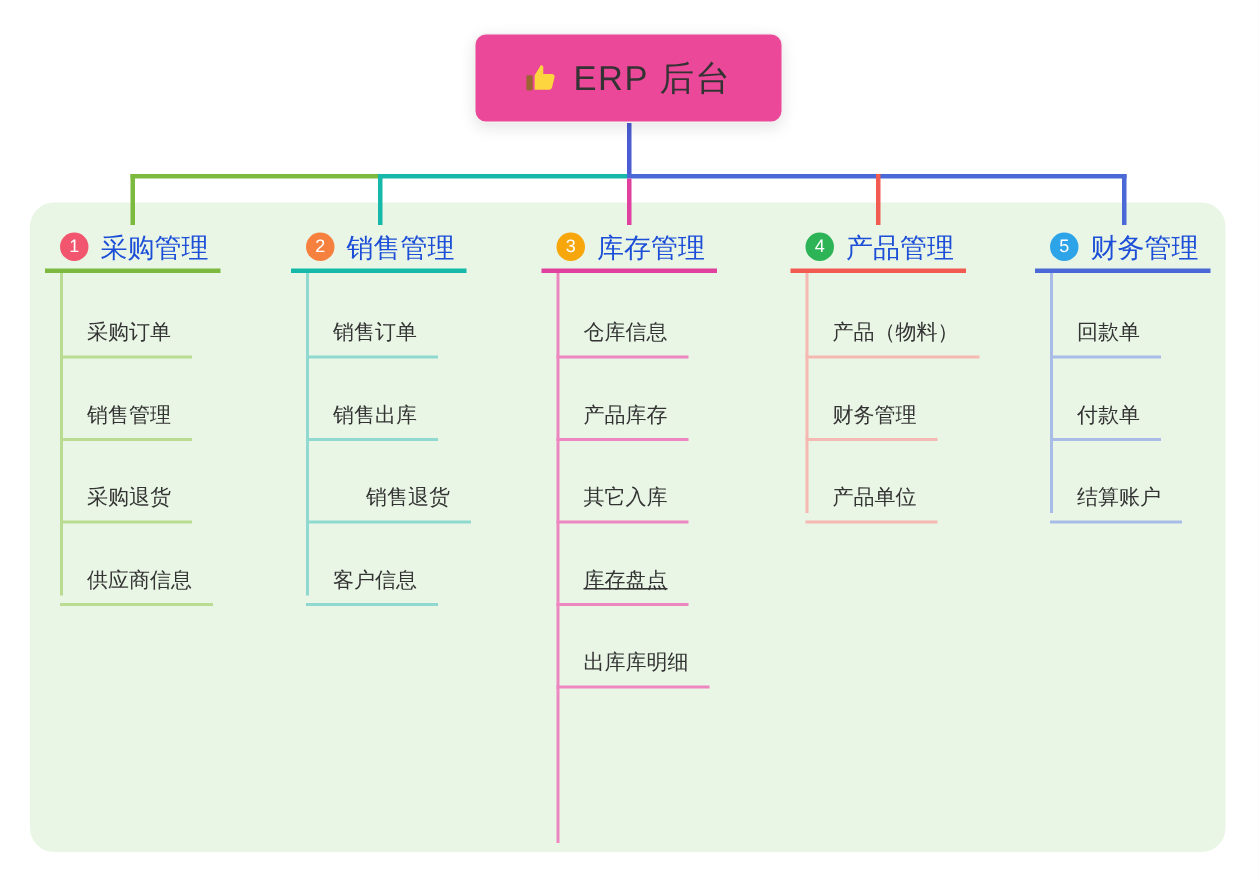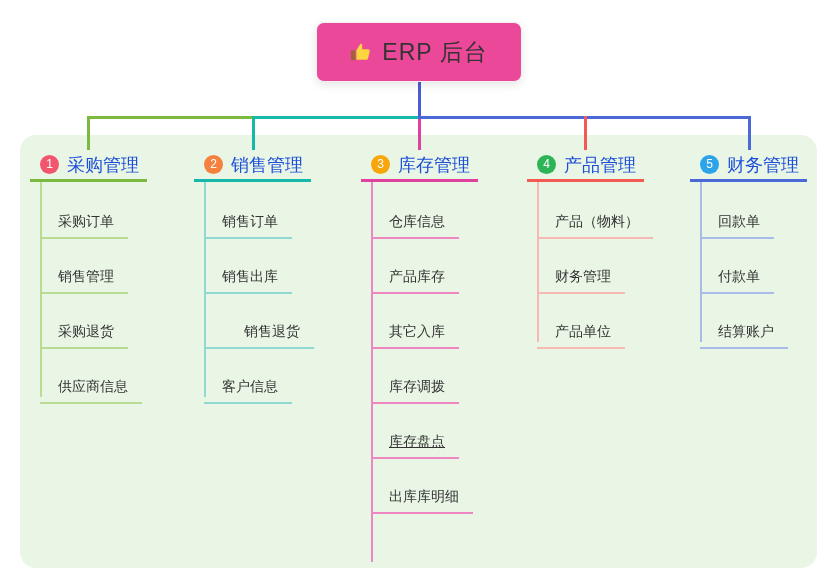--- a/index.html
+++ b/index.html
@@ -95,21 +95,20 @@
       </div>
       <div class="branch-col" style="left: 361px; top: 150px; width: 117px;">
         <div class="branch-heading" style="border-bottom-color: rgb(224, 65, 158);">
           <span class="badge" style="background: rgb(247, 166, 11);">3</span>
           <span class="branch-title">库存管理</span>
         </div>
         <div class="trunk" style="background: rgb(238, 134, 193); height: 380px;"></div>
         <div class="child first" style="border-bottom-color: rgb(238, 134, 193);">仓库信息</div>
         <div class="child next" style="border-bottom-color: rgb(238, 134, 193); margin-top: 28px;">产品库存</div>
         <div class="child next" style="border-bottom-color: rgb(238, 134, 193);">其它入库</div>
-        <div class="child next" style="border-bottom-color: rgb(238, 134, 193);">库存调拨</div>
         <div class="child next" style="border-bottom-color: rgb(238, 134, 193); text-decoration: underline;">库存盘点</div>
         <div class="child next" style="border-bottom-color: rgb(238, 134, 193);">出库库明细</div>
       </div>
       <div class="branch-col" style="left: 527px; top: 150px; width: 117px;">
         <div class="branch-heading" style="border-bottom-color: rgb(241, 91, 81);">
           <span class="badge" style="background: rgb(45, 180, 87);">4</span>
           <span class="branch-title">产品管理</span>
         </div>
         <div class="trunk" style="background: rgb(246, 184, 179); height: 160px;"></div>
         <div class="child first" style="border-bottom-color: rgb(246, 184, 179);">产品（物料）</div>

